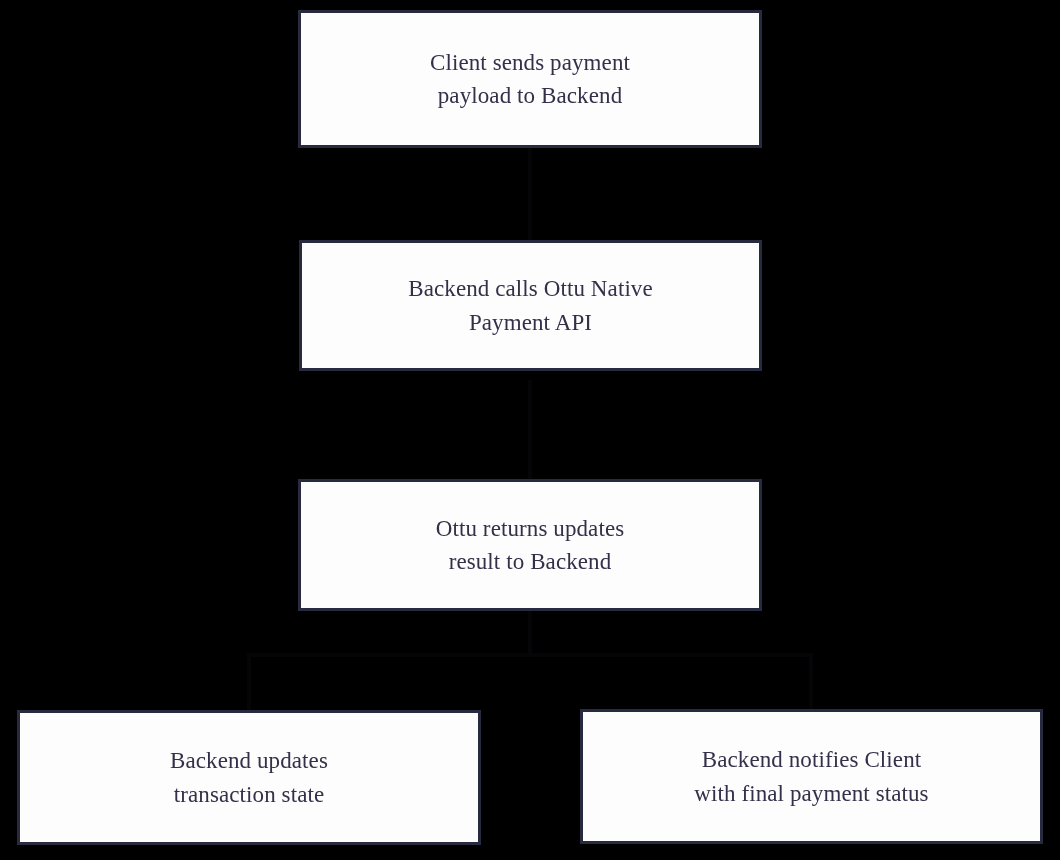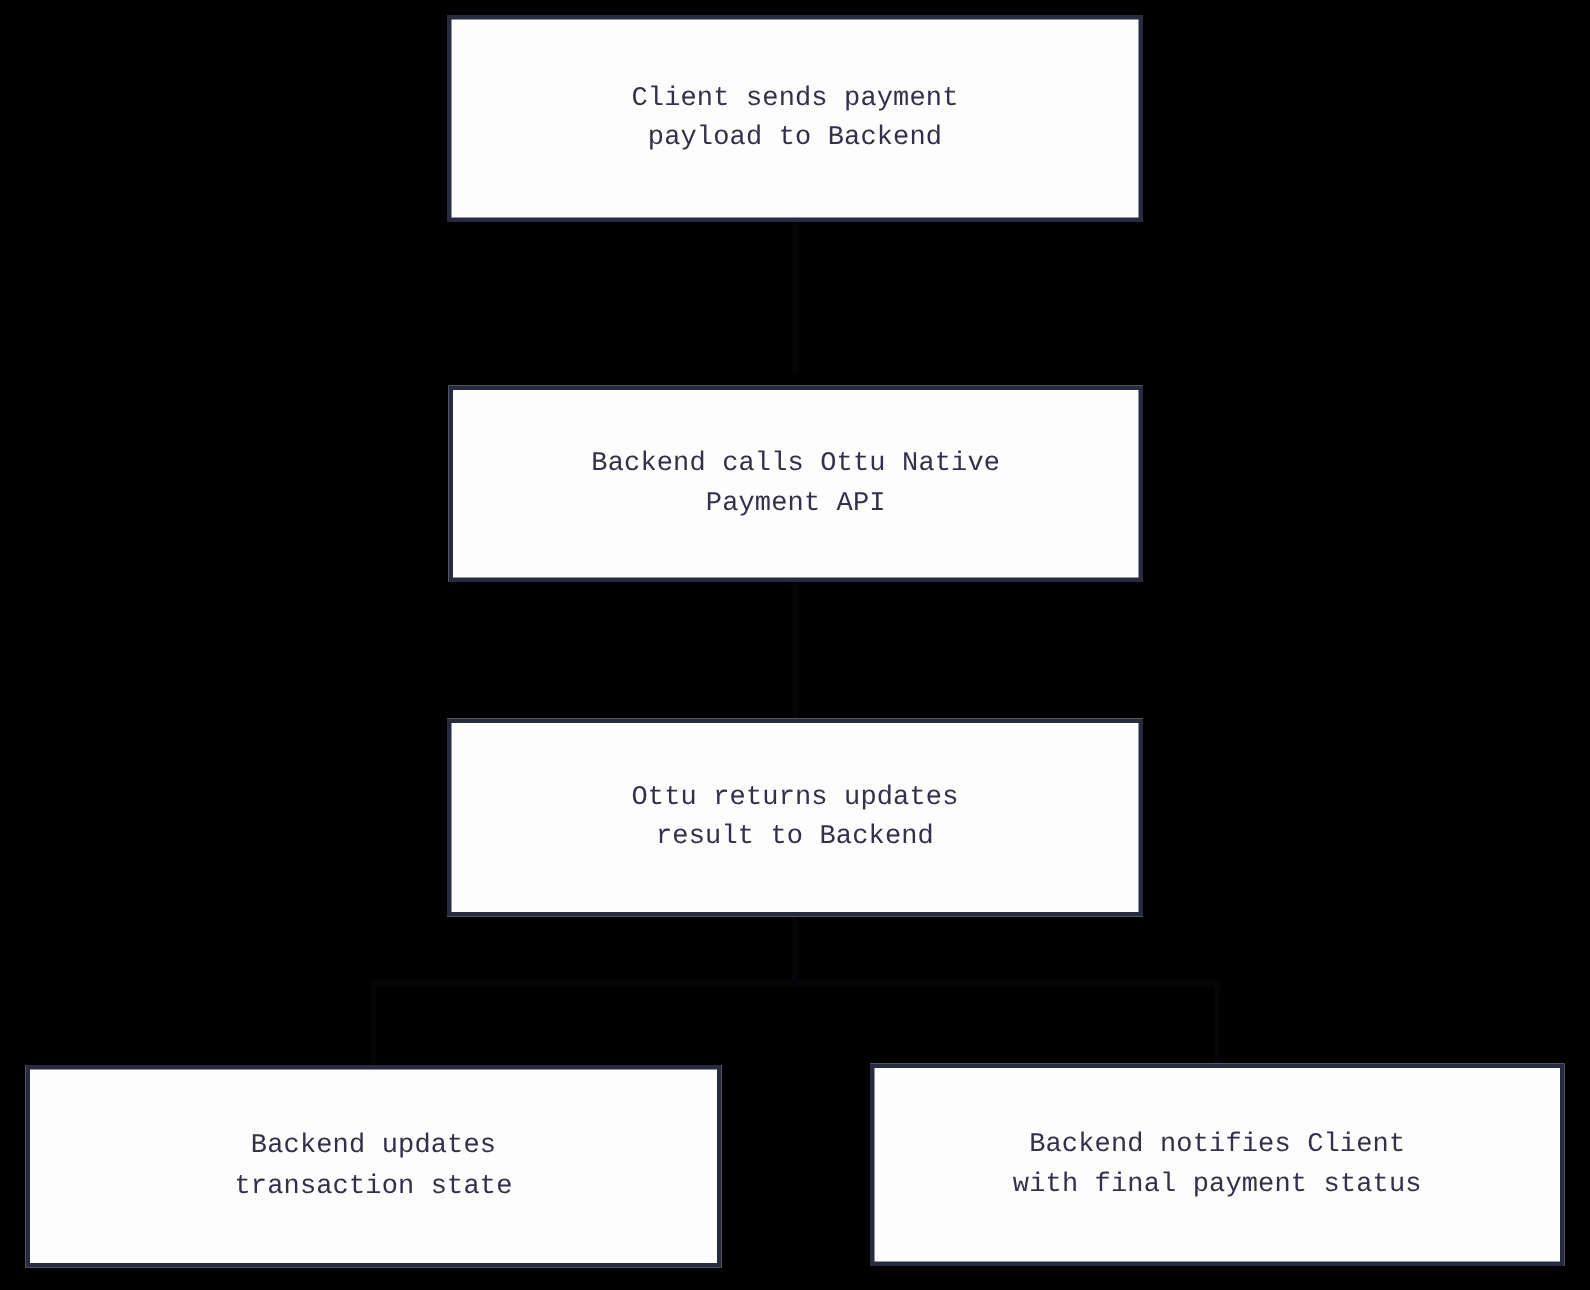--- a/index.html
+++ b/index.html
@@ -35,31 +35,31 @@
     border: 3px solid #282a3f;
     display: flex;
     align-items: center;
     justify-content: center;
     text-align: center;
   }
 
   .node-label {
     display: block;
     color: #333049;
-    font-family: Liberation Mono, monospace;
-    font-size: 18px;
+    font-family: Liberation Serif, serif;
+    font-size: 23px;
     line-height: 1.45;
     letter-spacing: 0.1px;
     white-space: pre-line;
     padding: 0 14px;
   }
 
   
   #node-client-sends   { left: 298px; top: 10px;  width: 464px; height: 138px; }
-  #node-backend-calls  { left: 299px; top: 257px; width: 463px; height: 131px; }
+  #node-backend-calls  { left: 299px; top: 240px; width: 463px; height: 131px; }
   #node-ottu-returns   { left: 298px; top: 479px; width: 464px; height: 132px; }
   #node-backend-updates{ left: 17px;  top: 710px; width: 464px; height: 135px; align-items: center; }
   #node-backend-notifies{left: 580px; top: 709px; width: 463px; height: 135px; }
 
   
   #connector-1 { left: 528px; top: 148px; width: 4px;   height: 101px; }
   #connector-2 { left: 528px; top: 380px; width: 4px;   height: 99px;  }
   #connector-3 { left: 528px; top: 611px; width: 4px;   height: 44px;  }
   #connector-split { left: 247px; top: 653px; width: 566px; height: 4px; }
   #connector-left  { left: 247px; top: 653px; width: 4px; height: 57px; }

